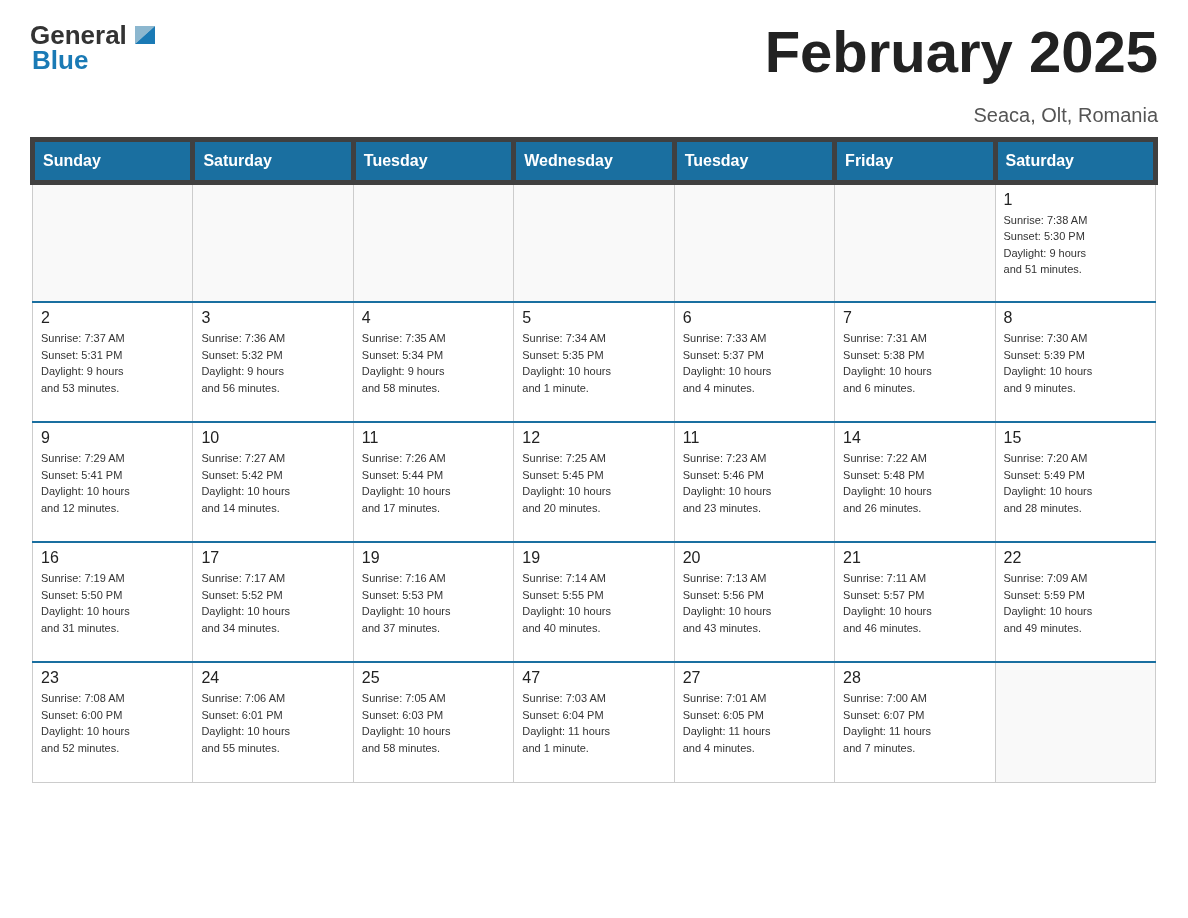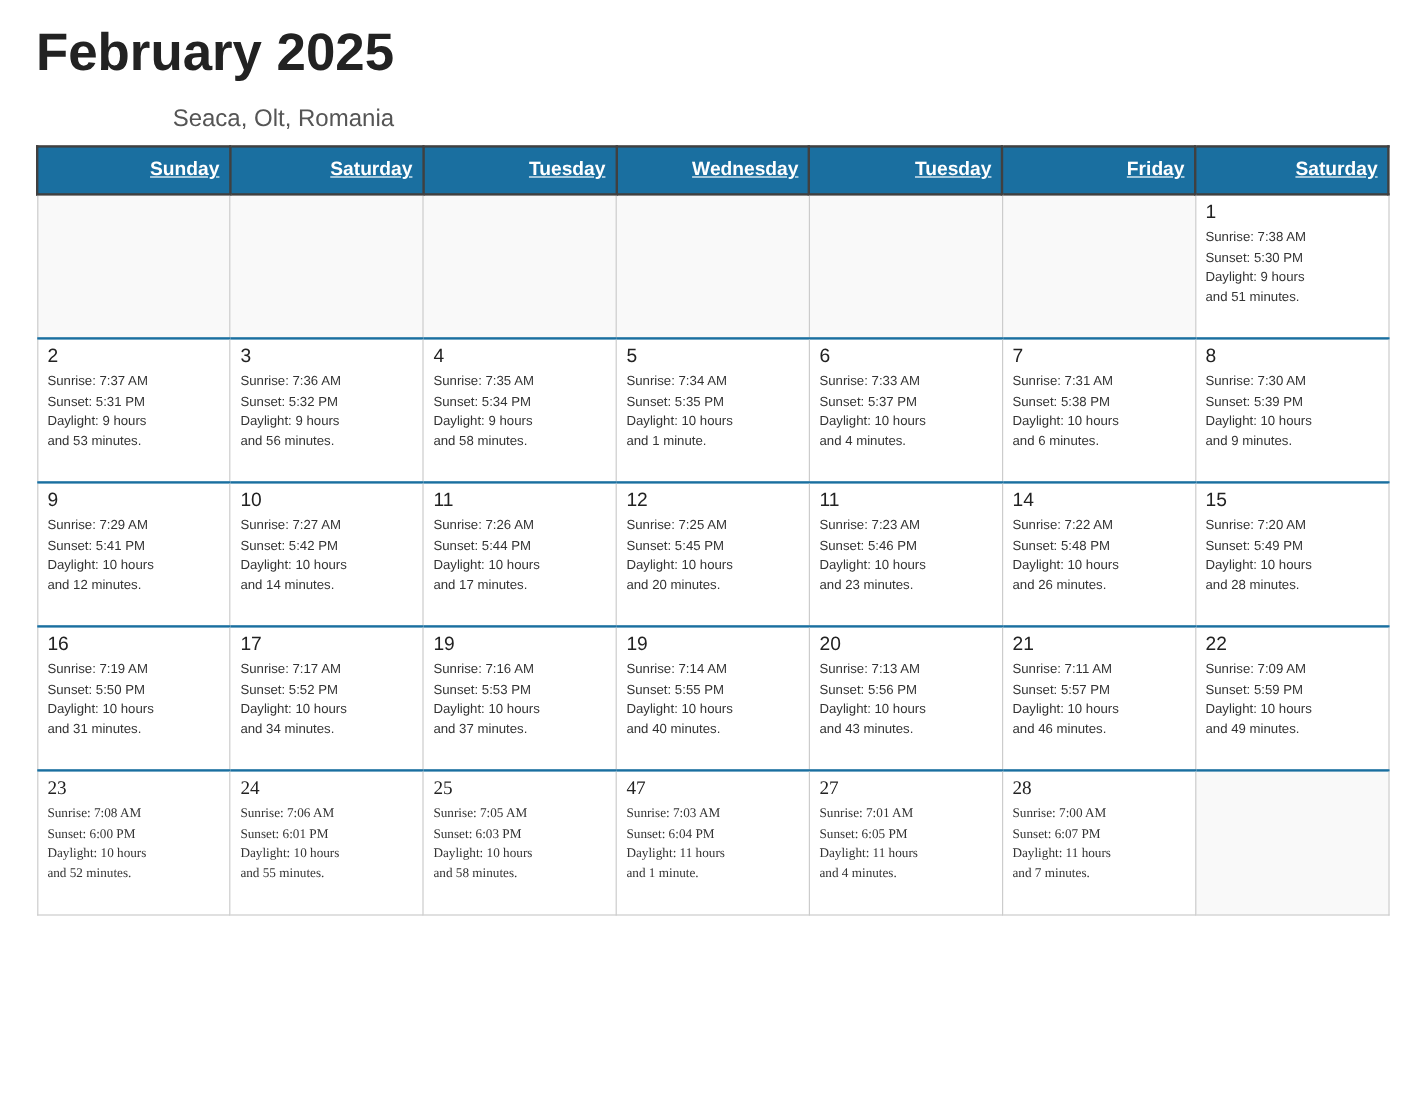--- a/index.html
+++ b/index.html
@@ -21,44 +21,43 @@
       flex-direction: column;
     }
     .logo-line1 {
       display: flex;
       align-items: center;
     }
     .title-area {
       text-align: right;
     }
     .month-title {
-      font-size: 44px;
+      font-size: 58px;
       font-weight: bold;
       color: #222;
       line-height: 1.1;
     }
     .location {
       font-size: 20px;
       color: #555;
       margin-top: 20px;
     }
     .calendar {
       width: 100%;
       border-collapse: collapse;
       margin-top: 10px;
     }
     .calendar thead tr th {
       background-color: #1a6fa0;
       color: #fff;
       font-size: 16px;
       font-weight: bold;
       padding: 10px 8px;
-      text-align: right;
-      border: 2px solid #404040;
-      text-decoration: underline;
+      text-align: left;
+      border: 5px solid #404040;
     }
     .calendar tbody tr td {
       vertical-align: top;
       padding: 6px 8px;
       border: 1px solid #ccc;
       border-top: 2px solid #1a6fa0;
       font-size: 12.5px;
       color: #333;
       width: calc(100% / 7);
       min-height: 110px;
@@ -73,27 +72,36 @@
     .day-info {
       font-size: 11px;
       color: #333;
       line-height: 1.5;
     }
     .empty-cell {
       background: #f9f9f9;
     }
     .last-row td {
       border-bottom: 1px solid #ccc;
-      font-family: Liberation Serif, serif;
     }
   </style>
 </head>
 <body>
 
 <div class="header">
+  <div class="logo-wrapper">
+    <div class="logo-line1">
+      <span style="font-size:26px;font-weight:bold;color:#333;">General</span>
+      <svg width="32" height="32" viewBox="0 0 32 32" style="margin-left:2px;margin-top:-4px;">
+        <polygon points="6,26 26,8 26,26" fill="#1a7ab5"></polygon>
+        <polygon points="6,26 26,8 6,8" fill="#1a6fa0" opacity="0.5"></polygon>
+      </svg>
+    </div>
+    <div style="font-size:26px;font-weight:bold;color:#1a7ab5;margin-top:-6px;margin-left:2px;">Blue</div>
+  </div>
   <div class="title-area">
     <div class="month-title">February 2025</div>
     <div class="location">Seaca, Olt, Romania</div>
   </div>
 </div>
 
 <table class="calendar">
   <thead>
     <tr>
       <th>Sunday</th>

